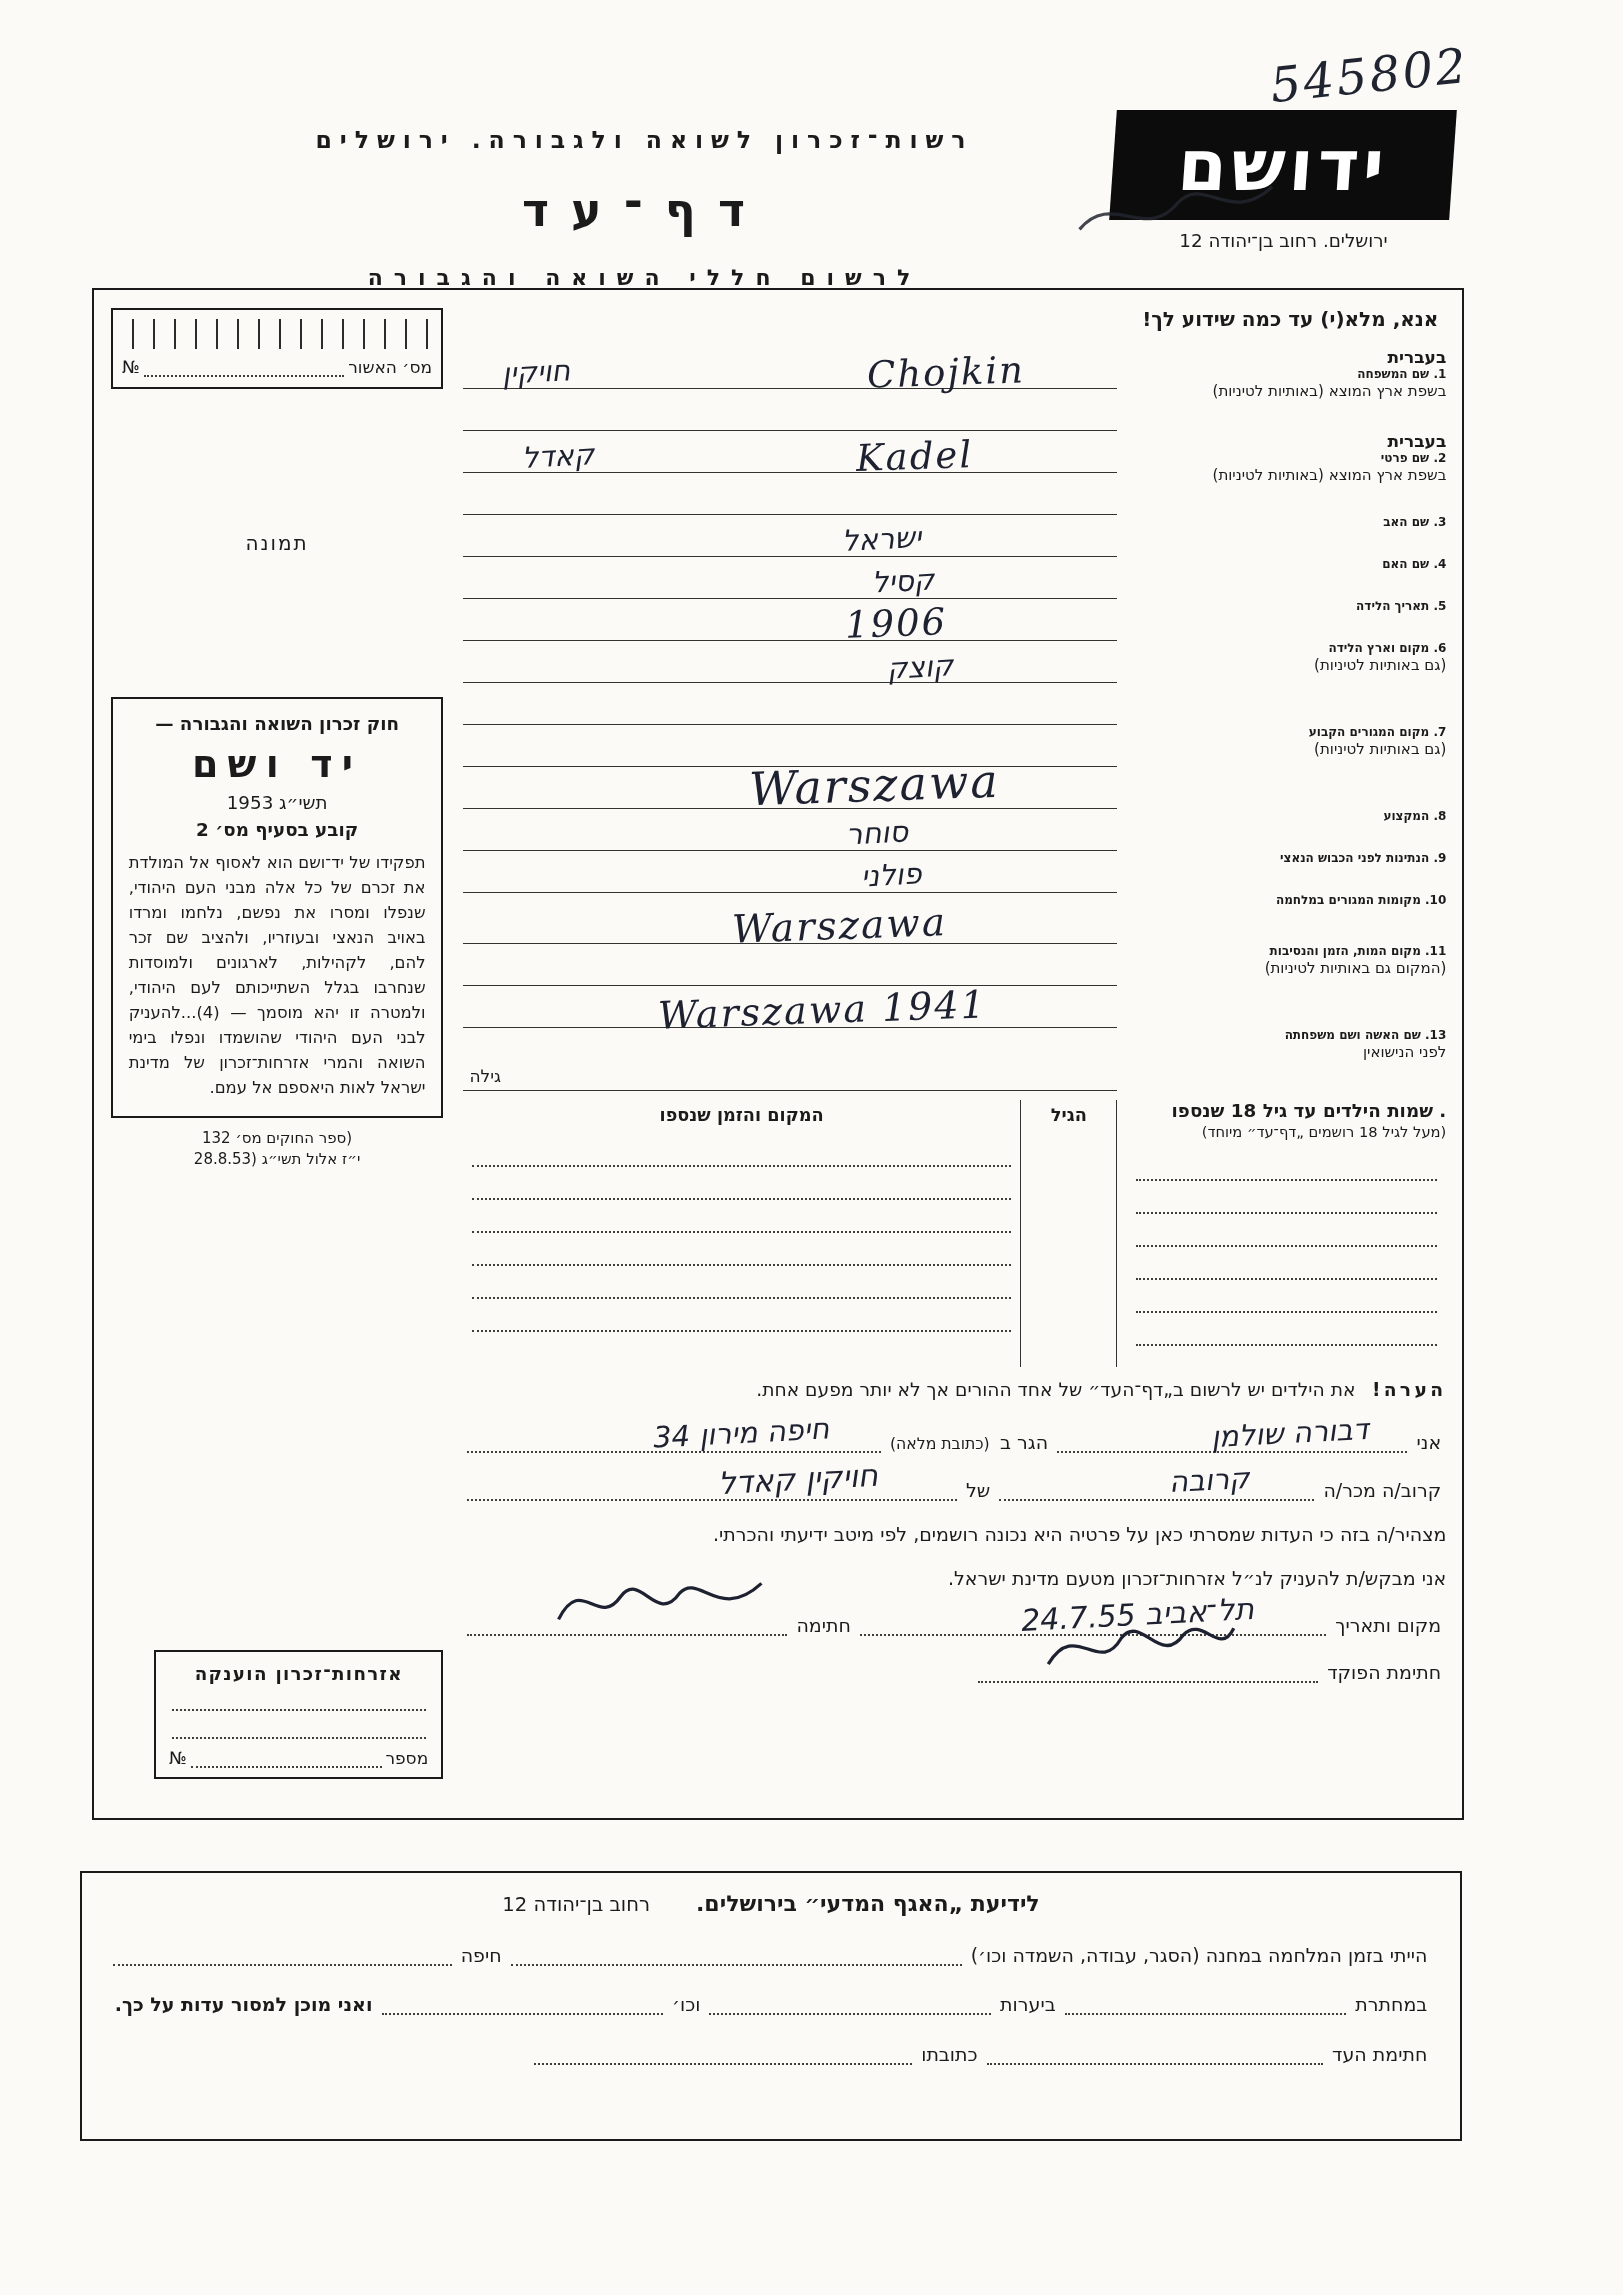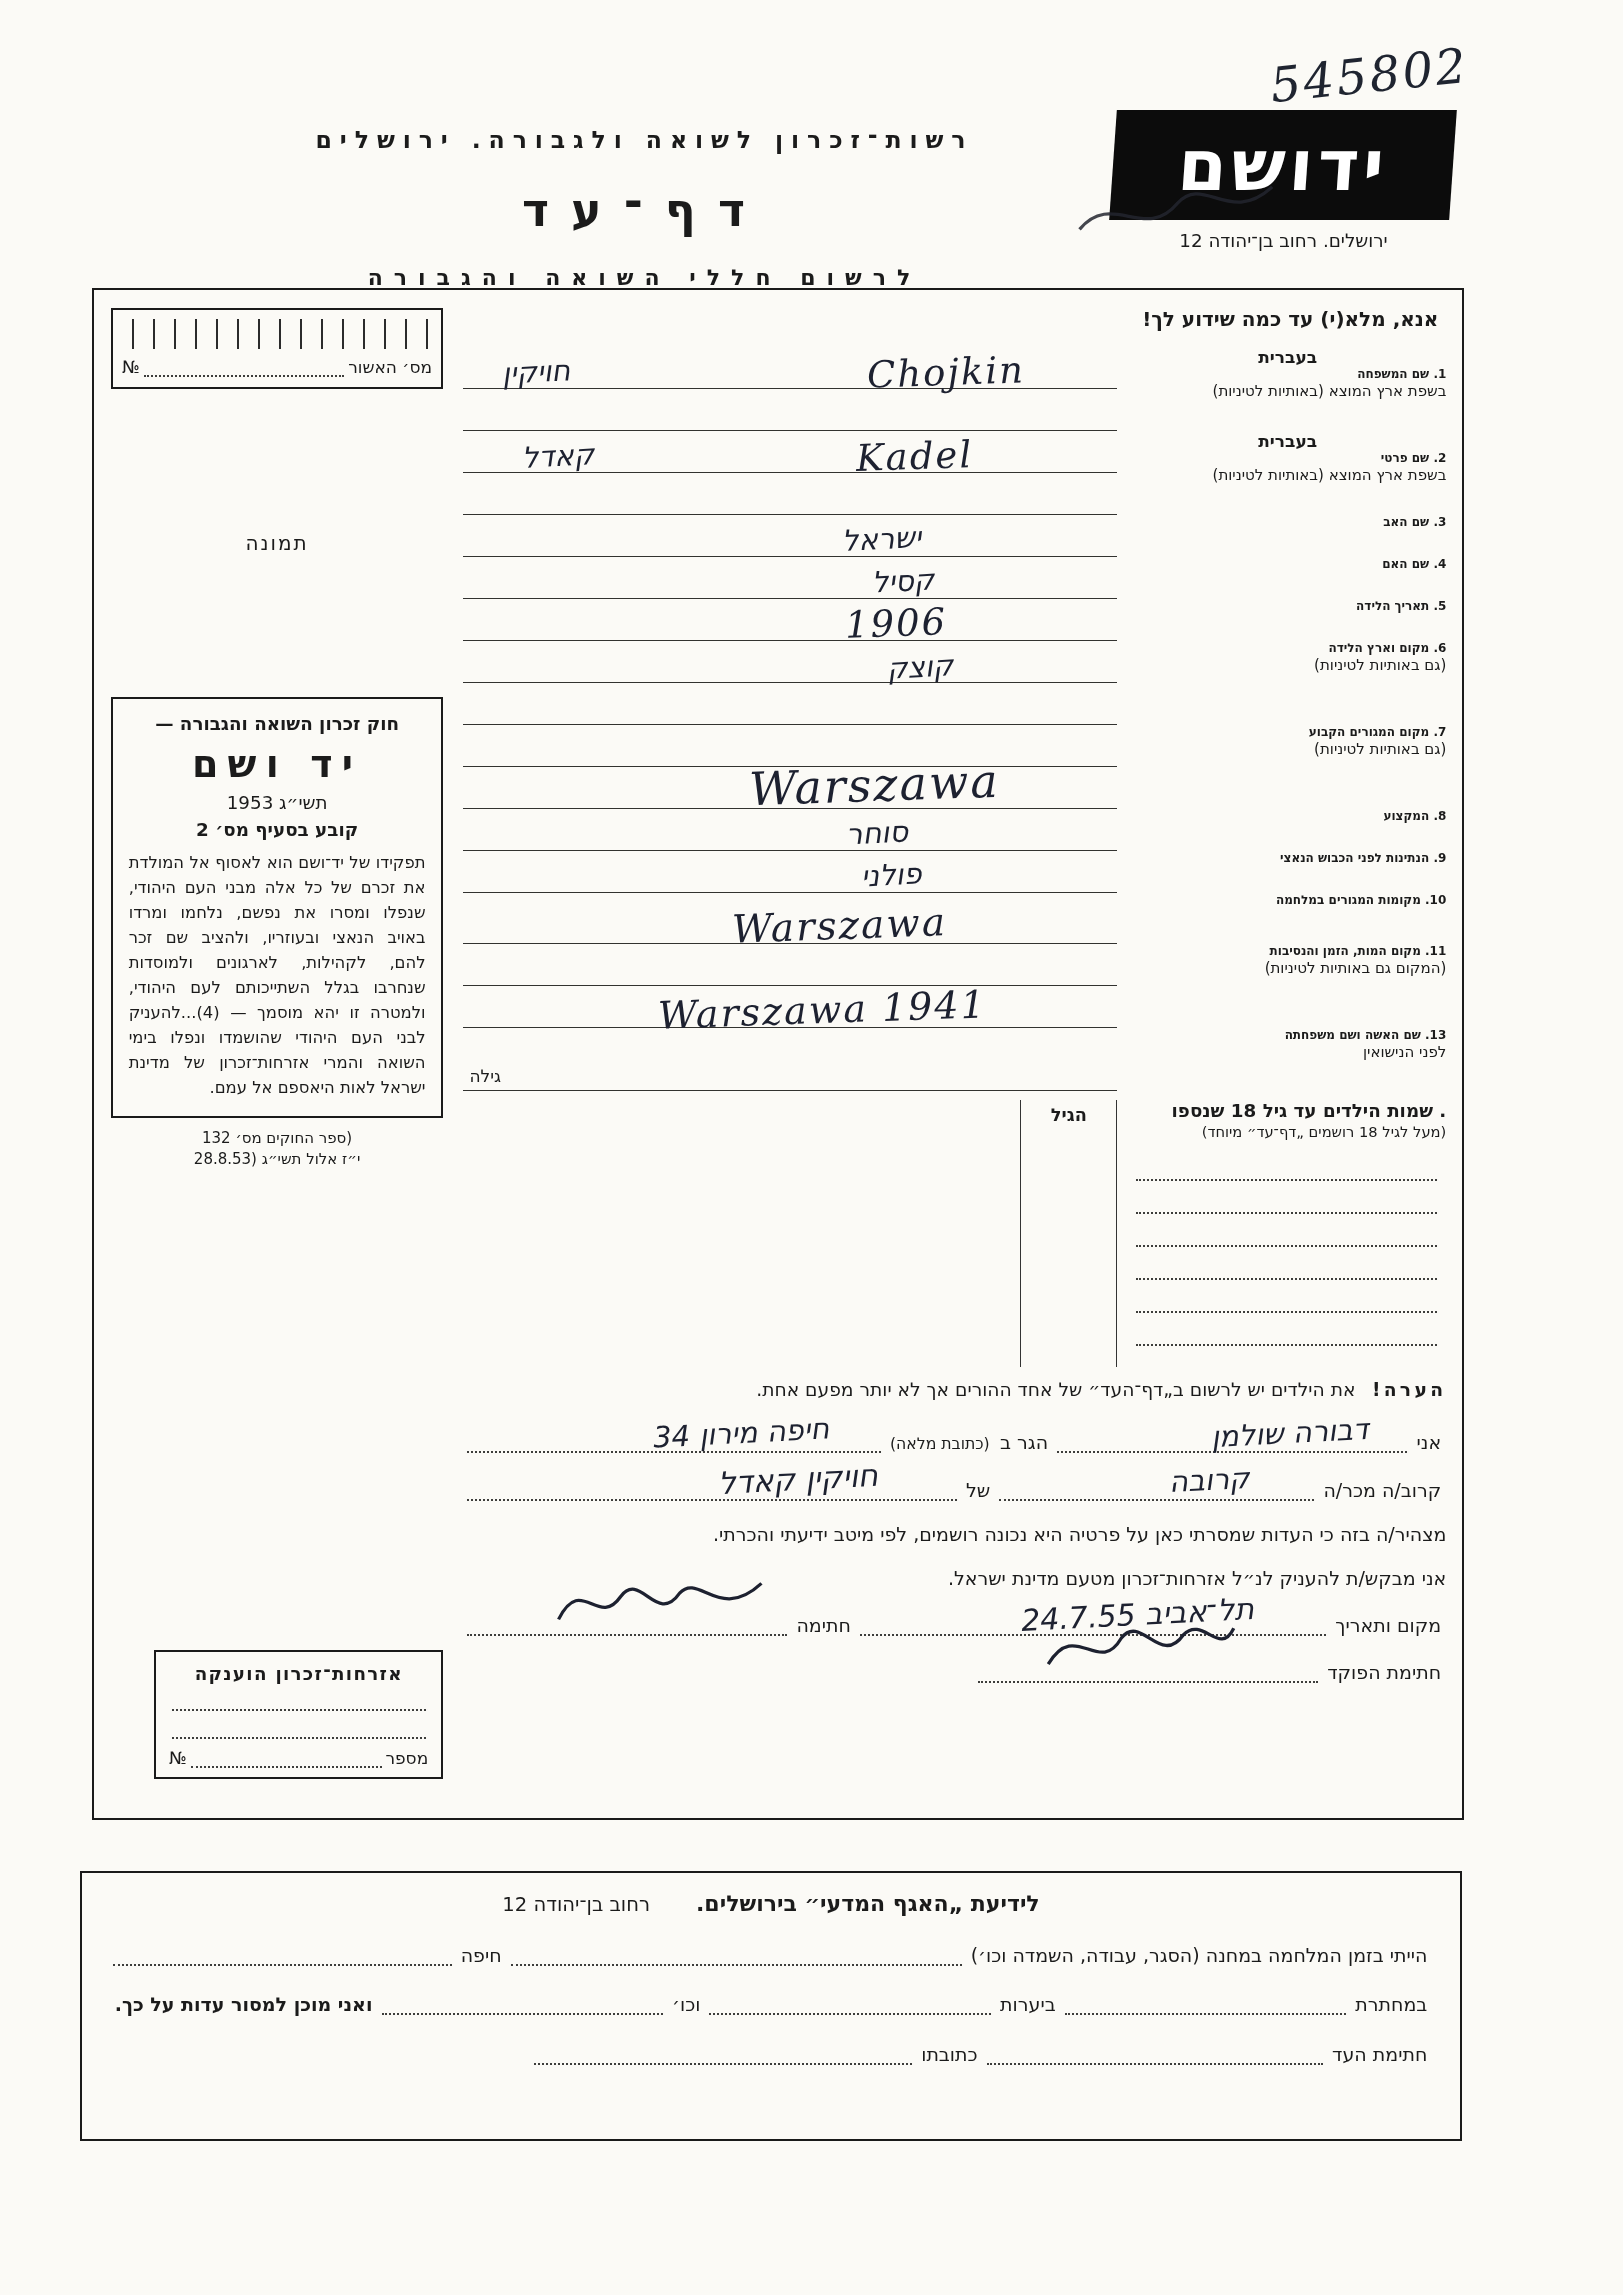--- a/index.html
+++ b/index.html
@@ -27,21 +27,21 @@
   
   .mform { position:absolute; top:288px; left:92px; width:1372px; height:1532px;
            border:2.3px solid #1a1a1a; display:flex; }
   .content { flex:1; padding:10.5px 15.7px 11.8px 7.9px; display:flex; flex-direction:column; }
   .sidebar { width:361px; padding:18.3px 11.8px 17px 17px; display:flex; flex-direction:column; }
 
   .instruction { font-size:20px; font-weight:bold; padding:6.5px 7.9px 15.7px 0; }
 
   .frow   { display:flex; }
   .flabel { width:329px; padding-left:11.8px; }
-  .ftop   { font-size:17px; font-weight:bold;text-align:center; }
+  .ftop   { font-size:17px; font-weight:bold; }
   .fmain  { font-size:12px; font-weight:bold; line-height:1.18; }
   .fsub   { font-size:15px; margin-top:1.3px; }
   .flines { flex:1; display:flex; flex-direction:column; }
   .rule   { flex:1; border-bottom:1.7px solid #32322f; position:relative; }
   .r1  { height:42px; }  .r11 { height:47px; }  .r12 { height:51px; }
   .r15 { height:63px; }  .r2  { height:84px; }
 
   .hw { position:absolute; color:#1d2130; white-space:nowrap; z-index:2; }
   .hw-heb { font-style:italic; font-size:29px; transform:rotate(-3deg); }
   .hw-lat { font-family:"DejaVu Serif", serif; font-style:italic; font-size:37px;
@@ -292,20 +292,29 @@
           <div class="crow"></div>
           <div class="crow"></div>
           <div class="crow"></div>
           <div class="crow"></div>
           <div class="crow"></div>
           <div class="crow"></div>
         </div>
         <div class="cage">
           <div class="cage-h">הגיל</div>
         </div>
+        <div class="cplace">
+          <div class="cplace-h">המקום והזמן שנספו</div>
+          <div class="crow"></div>
+          <div class="crow"></div>
+          <div class="crow"></div>
+          <div class="crow"></div>
+          <div class="crow"></div>
+          <div class="crow"></div>
+        </div>
       </div>
 
       <div class="noterow">
         <span class="notelbl">הערה!</span>
         <span>את הילדים יש לרשום ב„דף־העד״ של אחד ההורים אך לא יותר מפעם אחת.</span>
       </div>
 
       <div class="decl">
         <div class="dline">
           <span class="t">אני</span>

